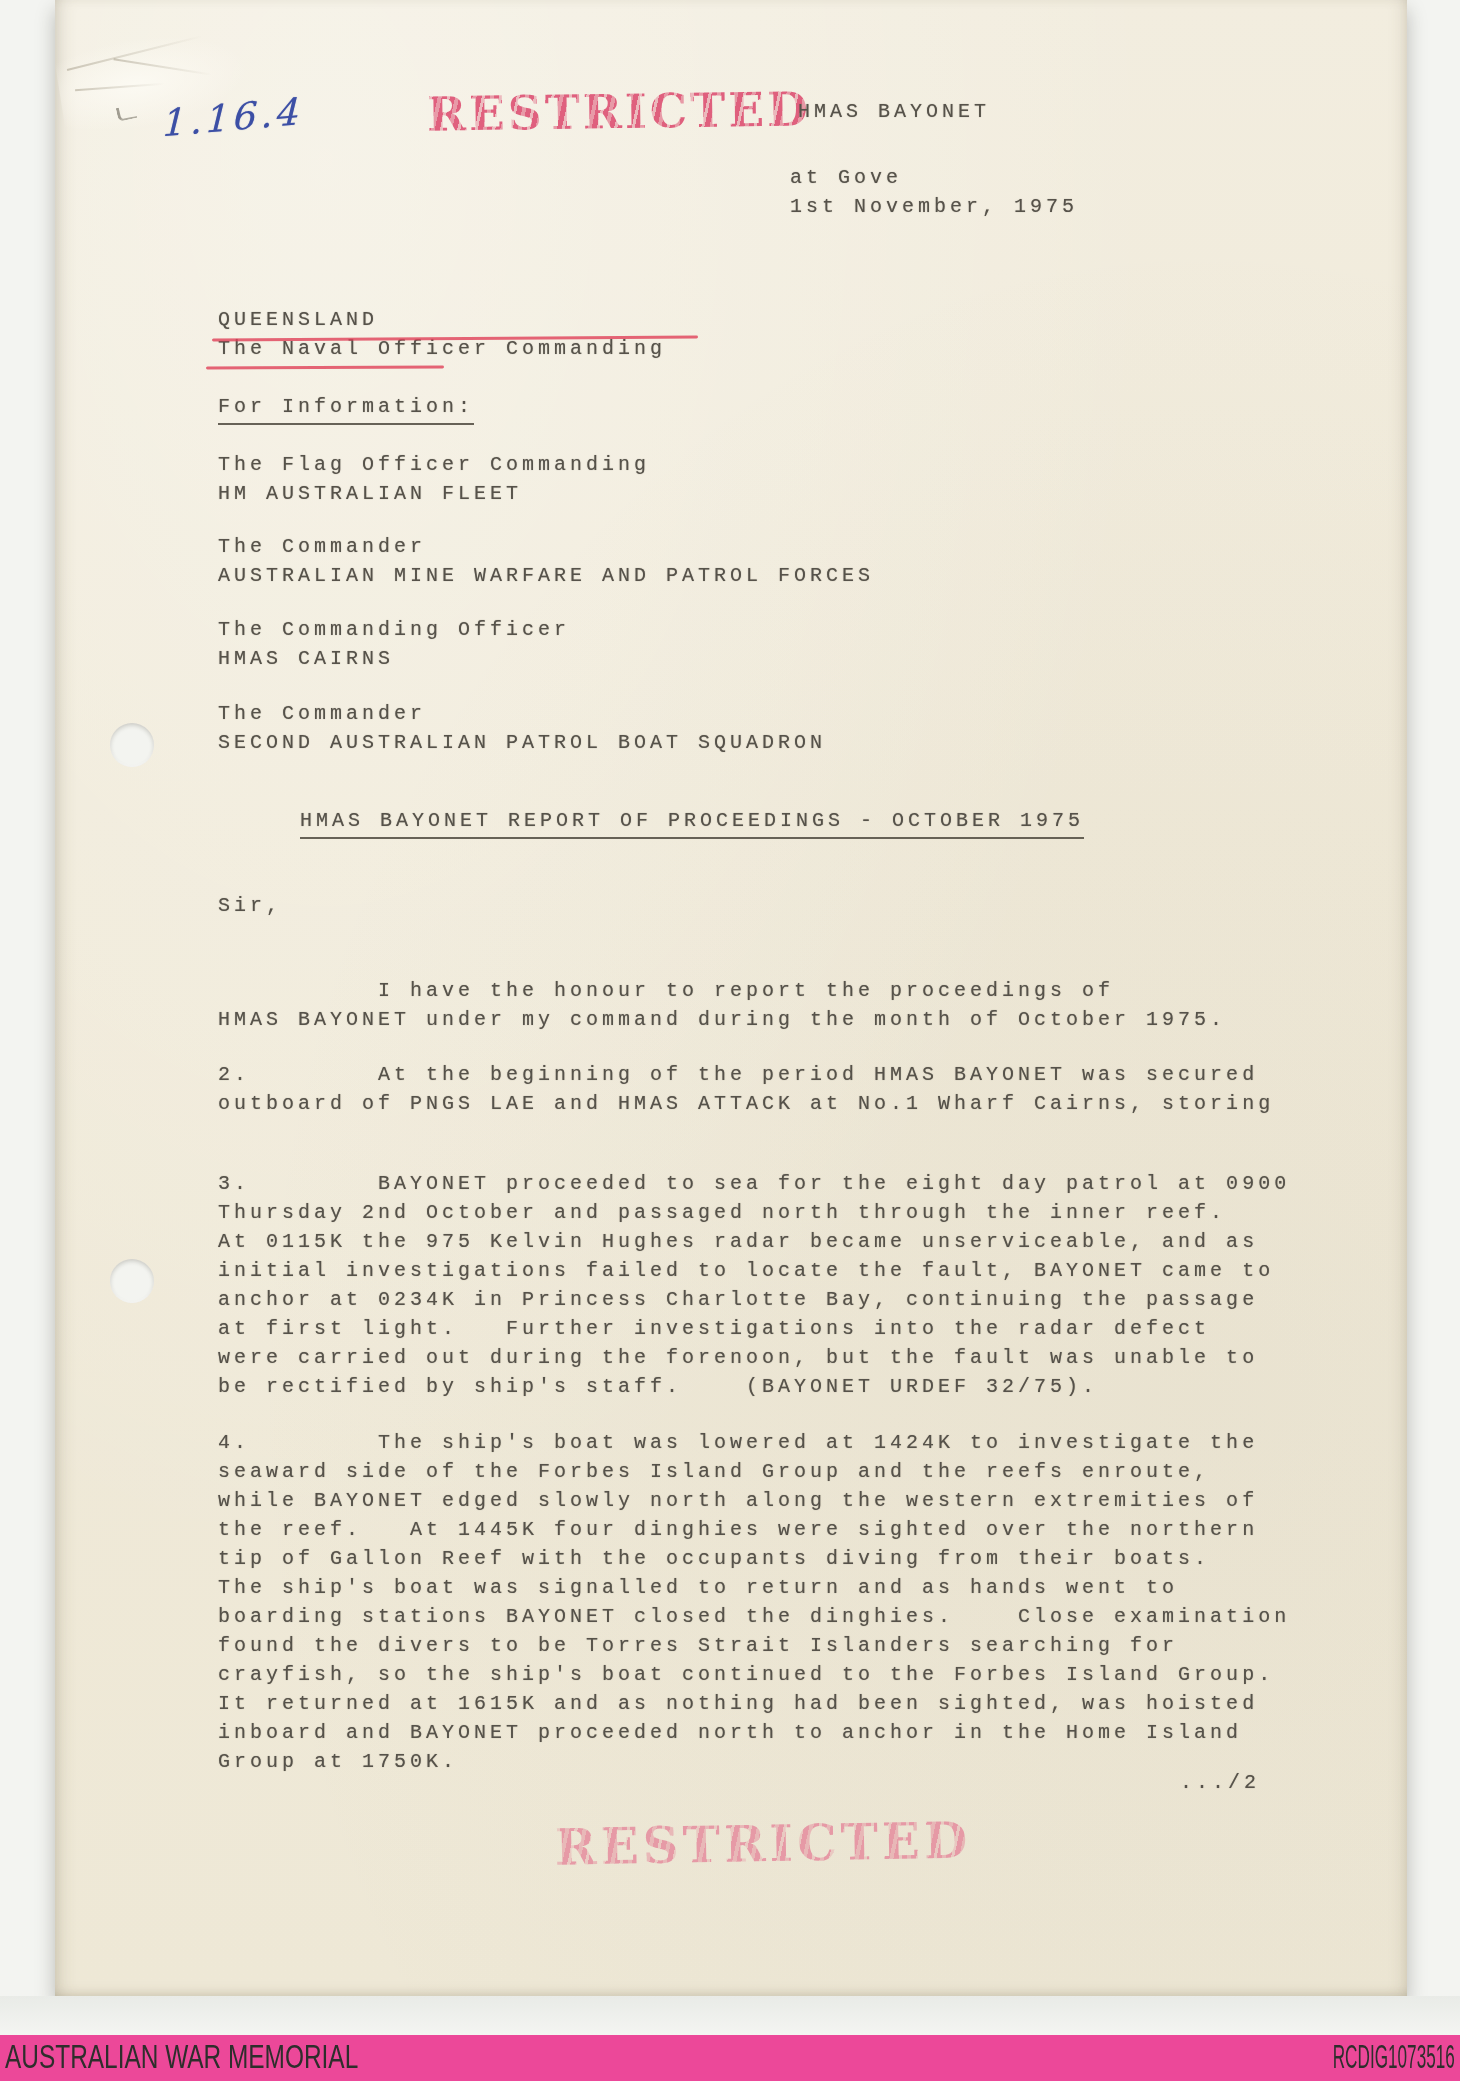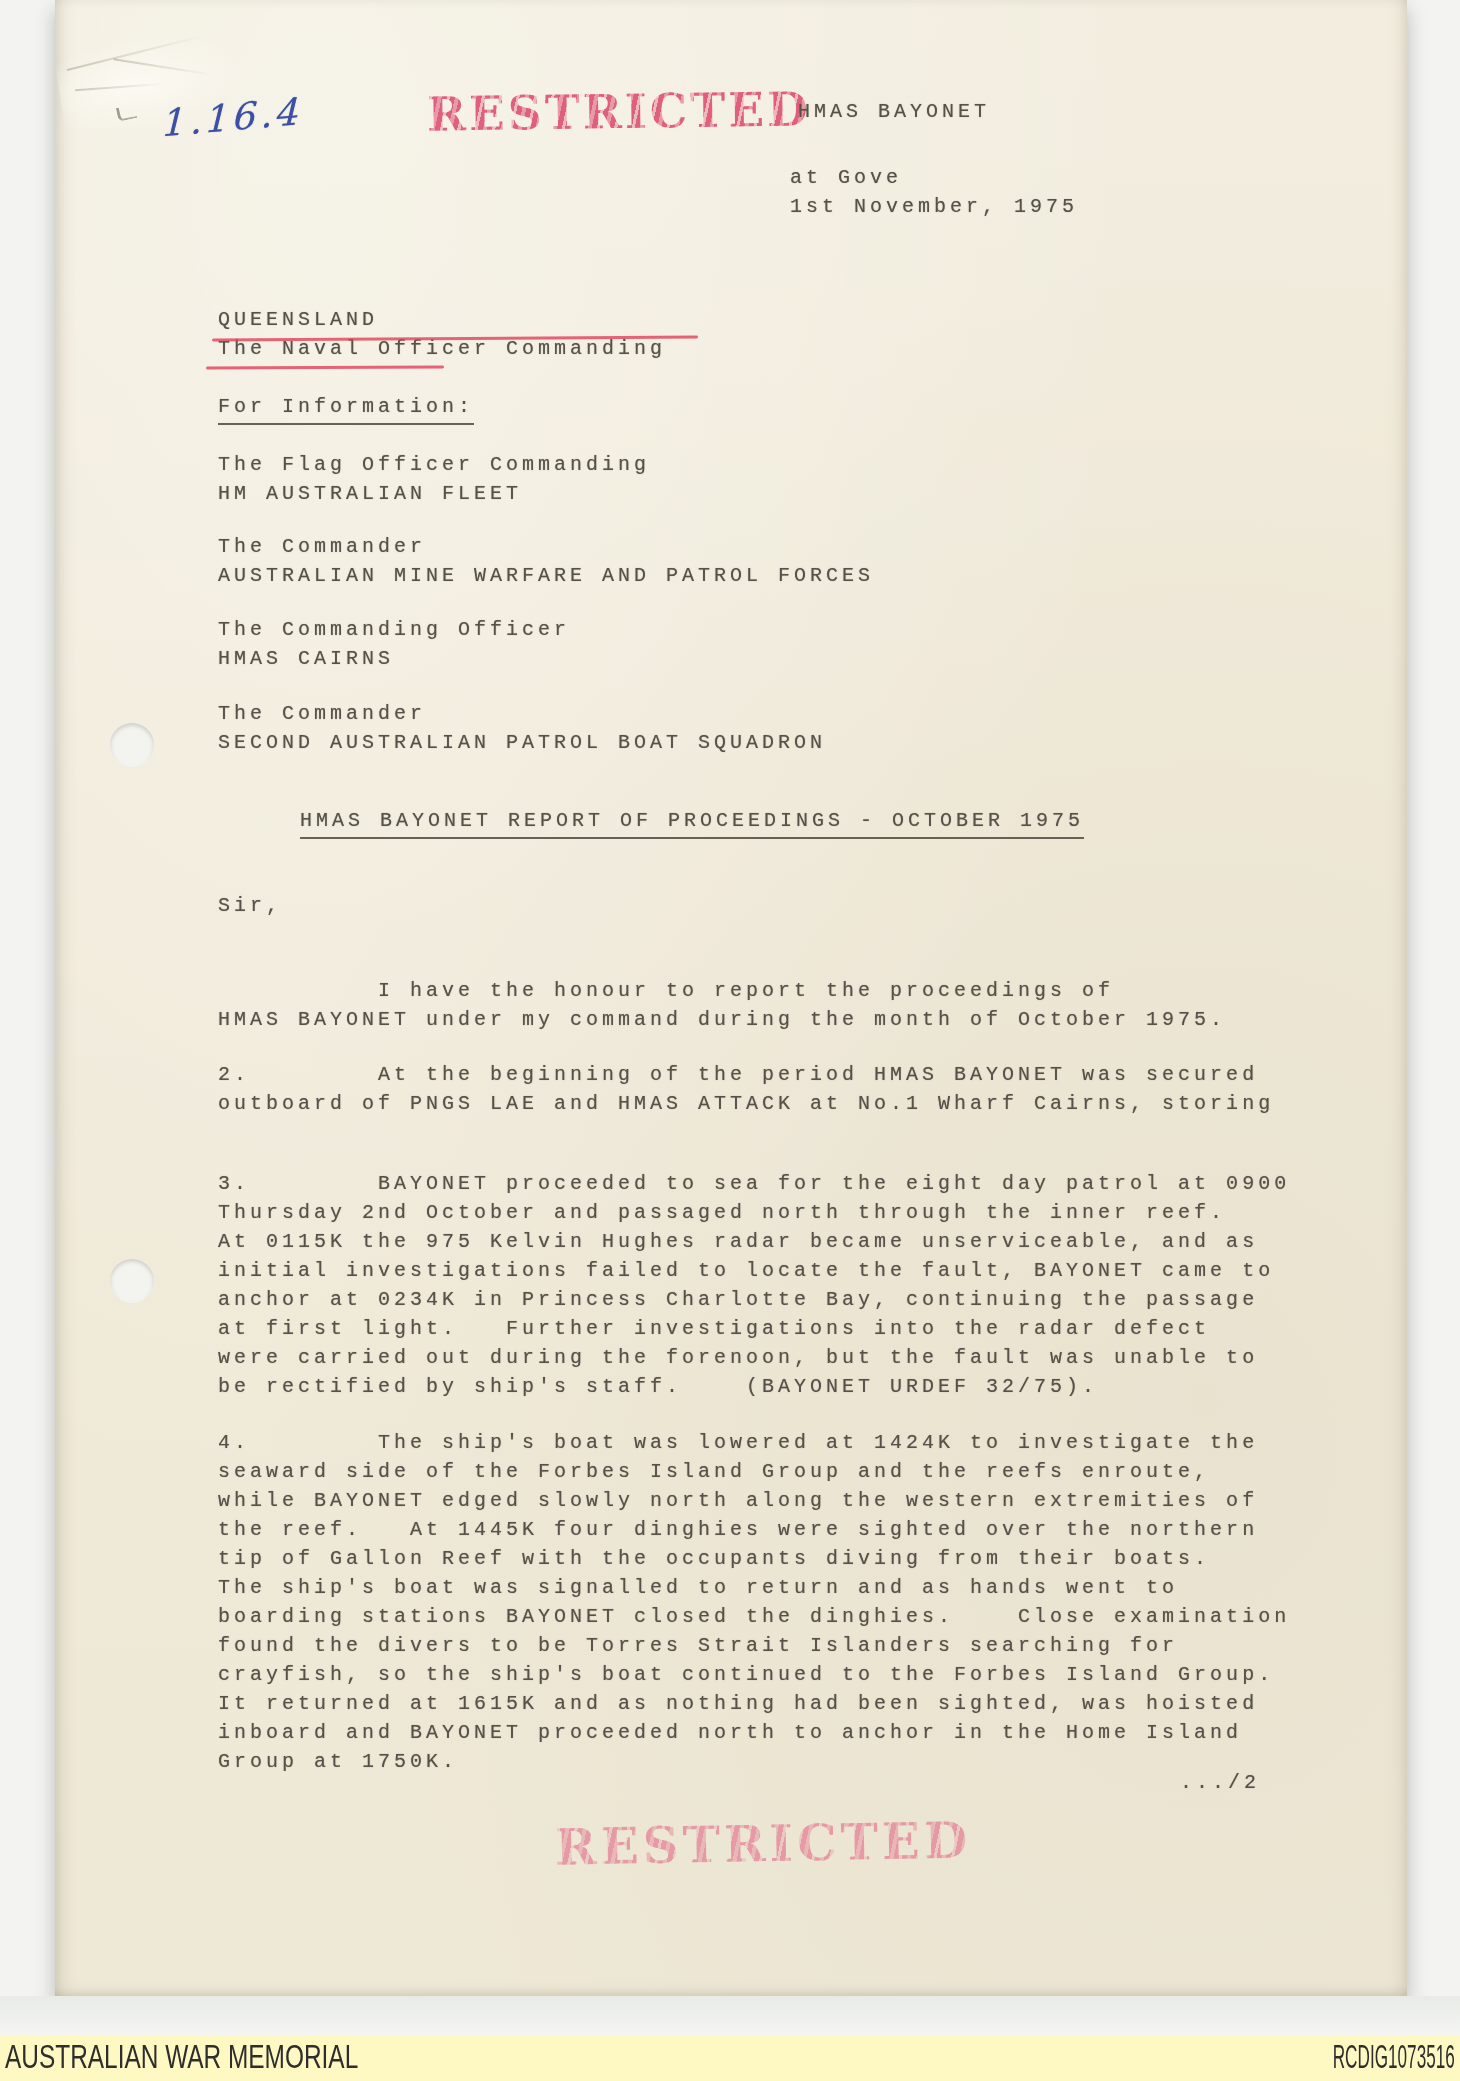--- a/index.html
+++ b/index.html
@@ -92,21 +92,21 @@
   .ink-fleck {
     position:absolute; left:62px; top:106px; width:16px; height:12px;
     border-left:3px solid rgba(90,85,72,.55); border-bottom:2px solid rgba(90,85,72,.45);
     border-radius:0 0 0 6px; transform:rotate(-12deg);
   }
   
   .bottom-band {
     position:absolute; left:0; right:0; top:1996px; height:40px;
     background:linear-gradient(180deg,#e9ebe7,#f4f5f2);
   }
-  .footer-bar { position:absolute; left:0; right:0; bottom:0; height:46px; background:#fef9c3; }
+  .footer-bar { position:absolute; left:0; right:0; bottom:0; height:46px; background:#ec4899; }
   .footer-text {
     position:absolute; bottom:5px; font-family:"Liberation Sans",sans-serif;
     font-size:33px; color:#2e2e2c; white-space:nowrap;
   }
   .footer-left  { left:5px;  transform:scaleX(.74); transform-origin:left bottom; }
   .footer-right { right:5px; transform:scaleX(.52); transform-origin:right bottom; }
 </style>
 </head>
 <body>
 

